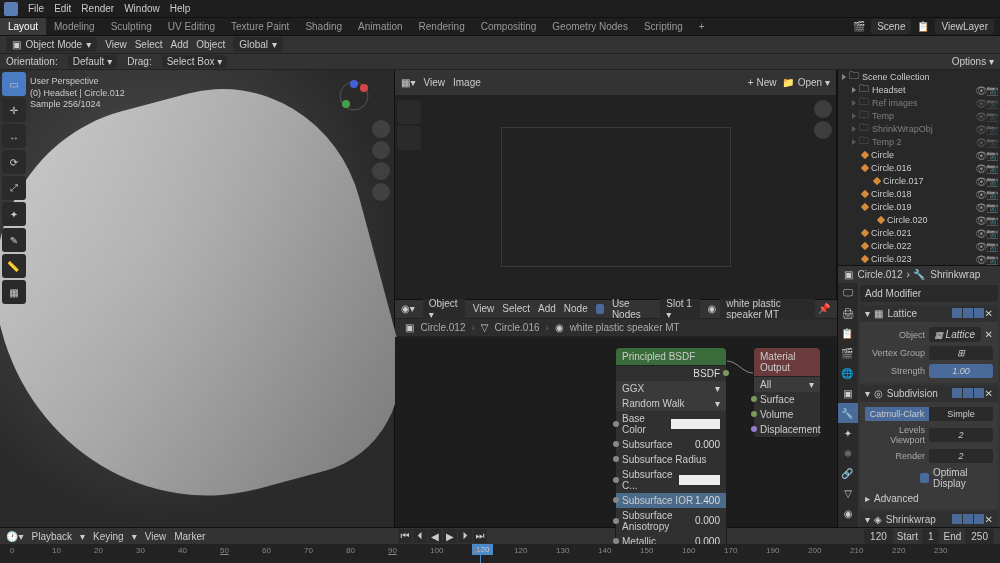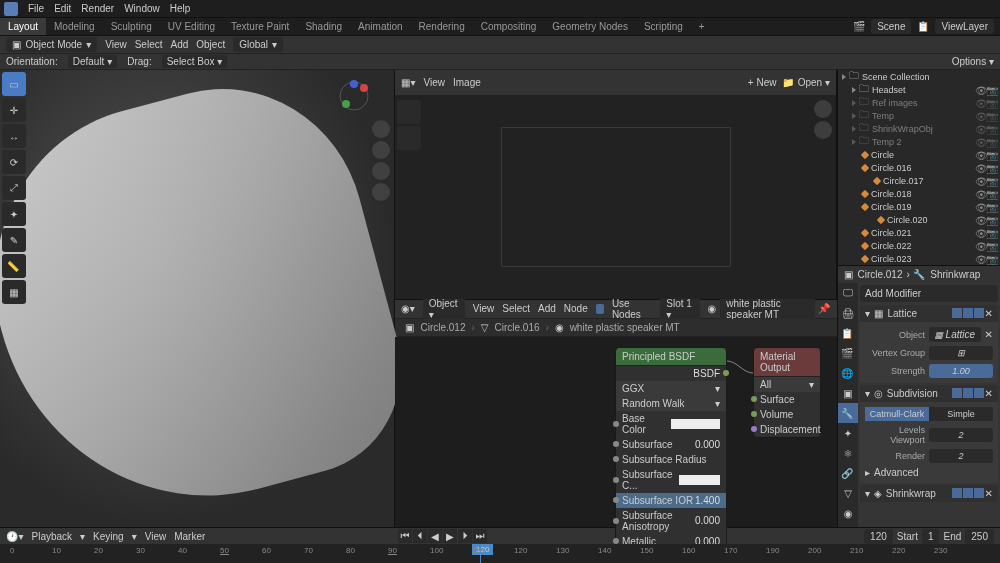--- a/index.html
+++ b/index.html
@@ -177,20 +177,25 @@
   <div class="dropdown" style="background:#2a2a2a;padding:1px 5px;border-radius:3px;"><span>Select Box</span> <span>▾</span></div>
   <div class="right"><span>Options</span> <span>▾</span></div>
 </div>
 
 <div class="main">
 
   <div class="viewport">
     <div class="render">
       <div class="headset"></div>
     </div>
+    <div class="info">
+      <div>User Perspective</div>
+      <div>(0) Headset | Circle.012</div>
+      <div>Sample 256/1024</div>
+    </div>
     <div class="toolbar-left">
       <div class="tool active">▭</div>
       <div class="tool">✛</div>
       <div class="tool">↔</div>
       <div class="tool">⟳</div>
       <div class="tool">⤢</div>
       <div class="tool">✦</div>
       <div class="tool">✎</div>
       <div class="tool">📏</div>
       <div class="tool">▦</div>
@@ -556,20 +561,25 @@
                   <div class="s">Simple</div>
                 </div>
               </div>
             <div class="mrow">
                 <span class="mlabel">Levels Viewport</span>
                 <div class="minput">2</div>
               </div>
             <div class="mrow">
                 <span class="mlabel">Render</span>
                 <div class="minput">2</div>
+              </div>
+            <div class="mrow">
+                <span class="mlabel"></span>
+                <span class="chk"></span> 
+                <span>Optimal Display</span>
               </div>
             <div class="mrow">
                 <span>▸</span> 
                 <span>Advanced</span>
               </div>
           </div>
         </div>
 
         <div class="modpanel">
           <div class="mhdr">

